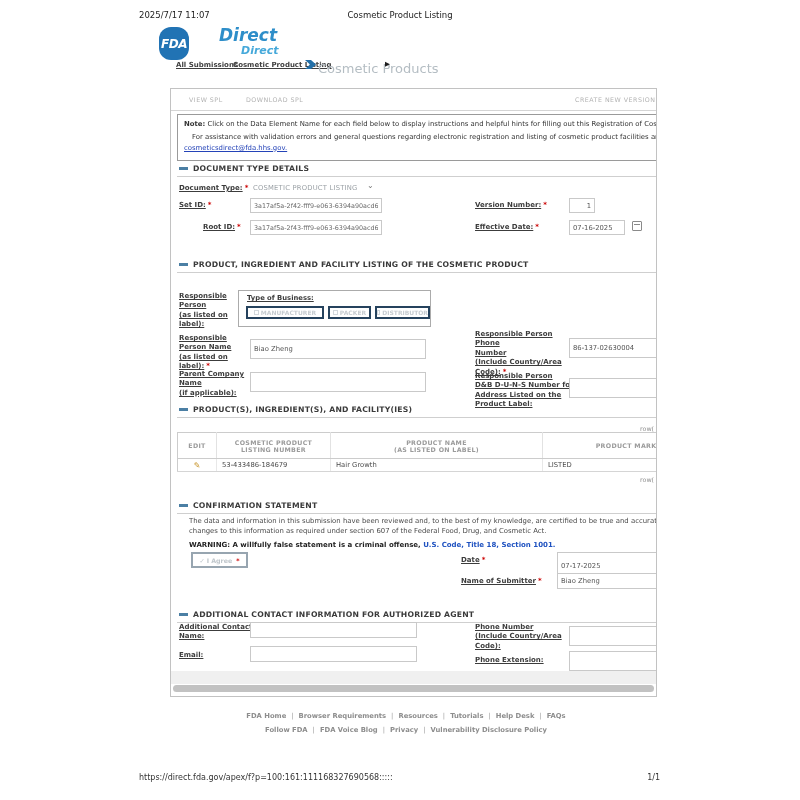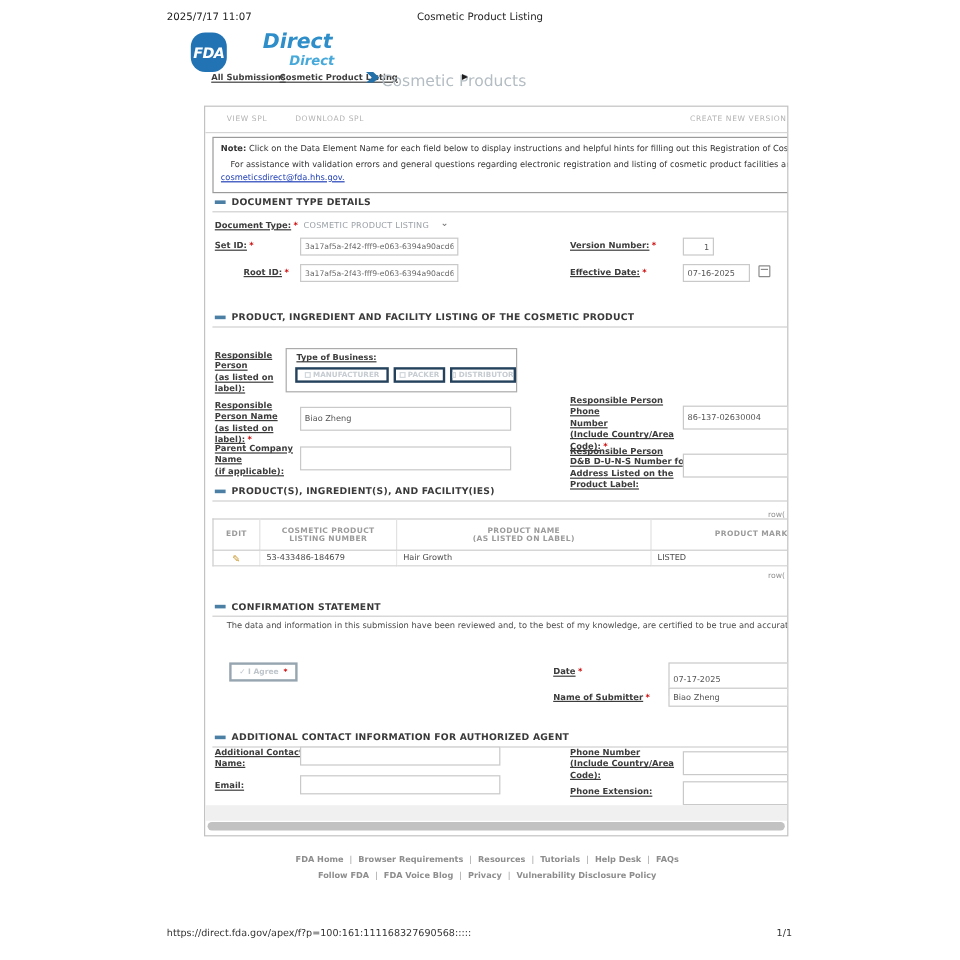--- a/index.html
+++ b/index.html
@@ -221,20 +221,22 @@
         </tbody>
       </table>
 
       <div class="rowinfo" style="top:387px;">row(</div>
 
       <div class="sec-dash" style="left:8px;top:415px;"></div>
       <div class="sec-title" style="left:22px;top:412px;">CONFIRMATION STATEMENT</div>
       <div class="sec-rule" style="top:424px;"></div>
 
       <div class="stmt" style="top:428px;">The data and information in this submission have been reviewed and, to the best of my knowledge, are certified to be true and accurate. I agree to notify FDA of any</div>
+      <div class="stmt" style="top:438px;">changes to this information as required under section 607 of the Federal Food, Drug, and Cosmetic Act.</div>
+      <div class="warn" style="top:452px;"><span>WARNING: A willfully false statement is a criminal offense,</span> <span class="warn-link">U.S. Code, Title 18, Section 1001.</span></div>
 
       <button class="agree-btn">
           <span>✓</span>
           <span>I Agree</span>
           <span class="ast">*</span>
         </button>
 
       <div class="lbl" style="left:290px;top:467px;white-space:nowrap;"><span class="u">Date</span><span class="ast">*</span></div>
       <input class="inp" style="left: 386px; top: 463px; width: 100px; height: 28px;" value="07-17-2025">
 

